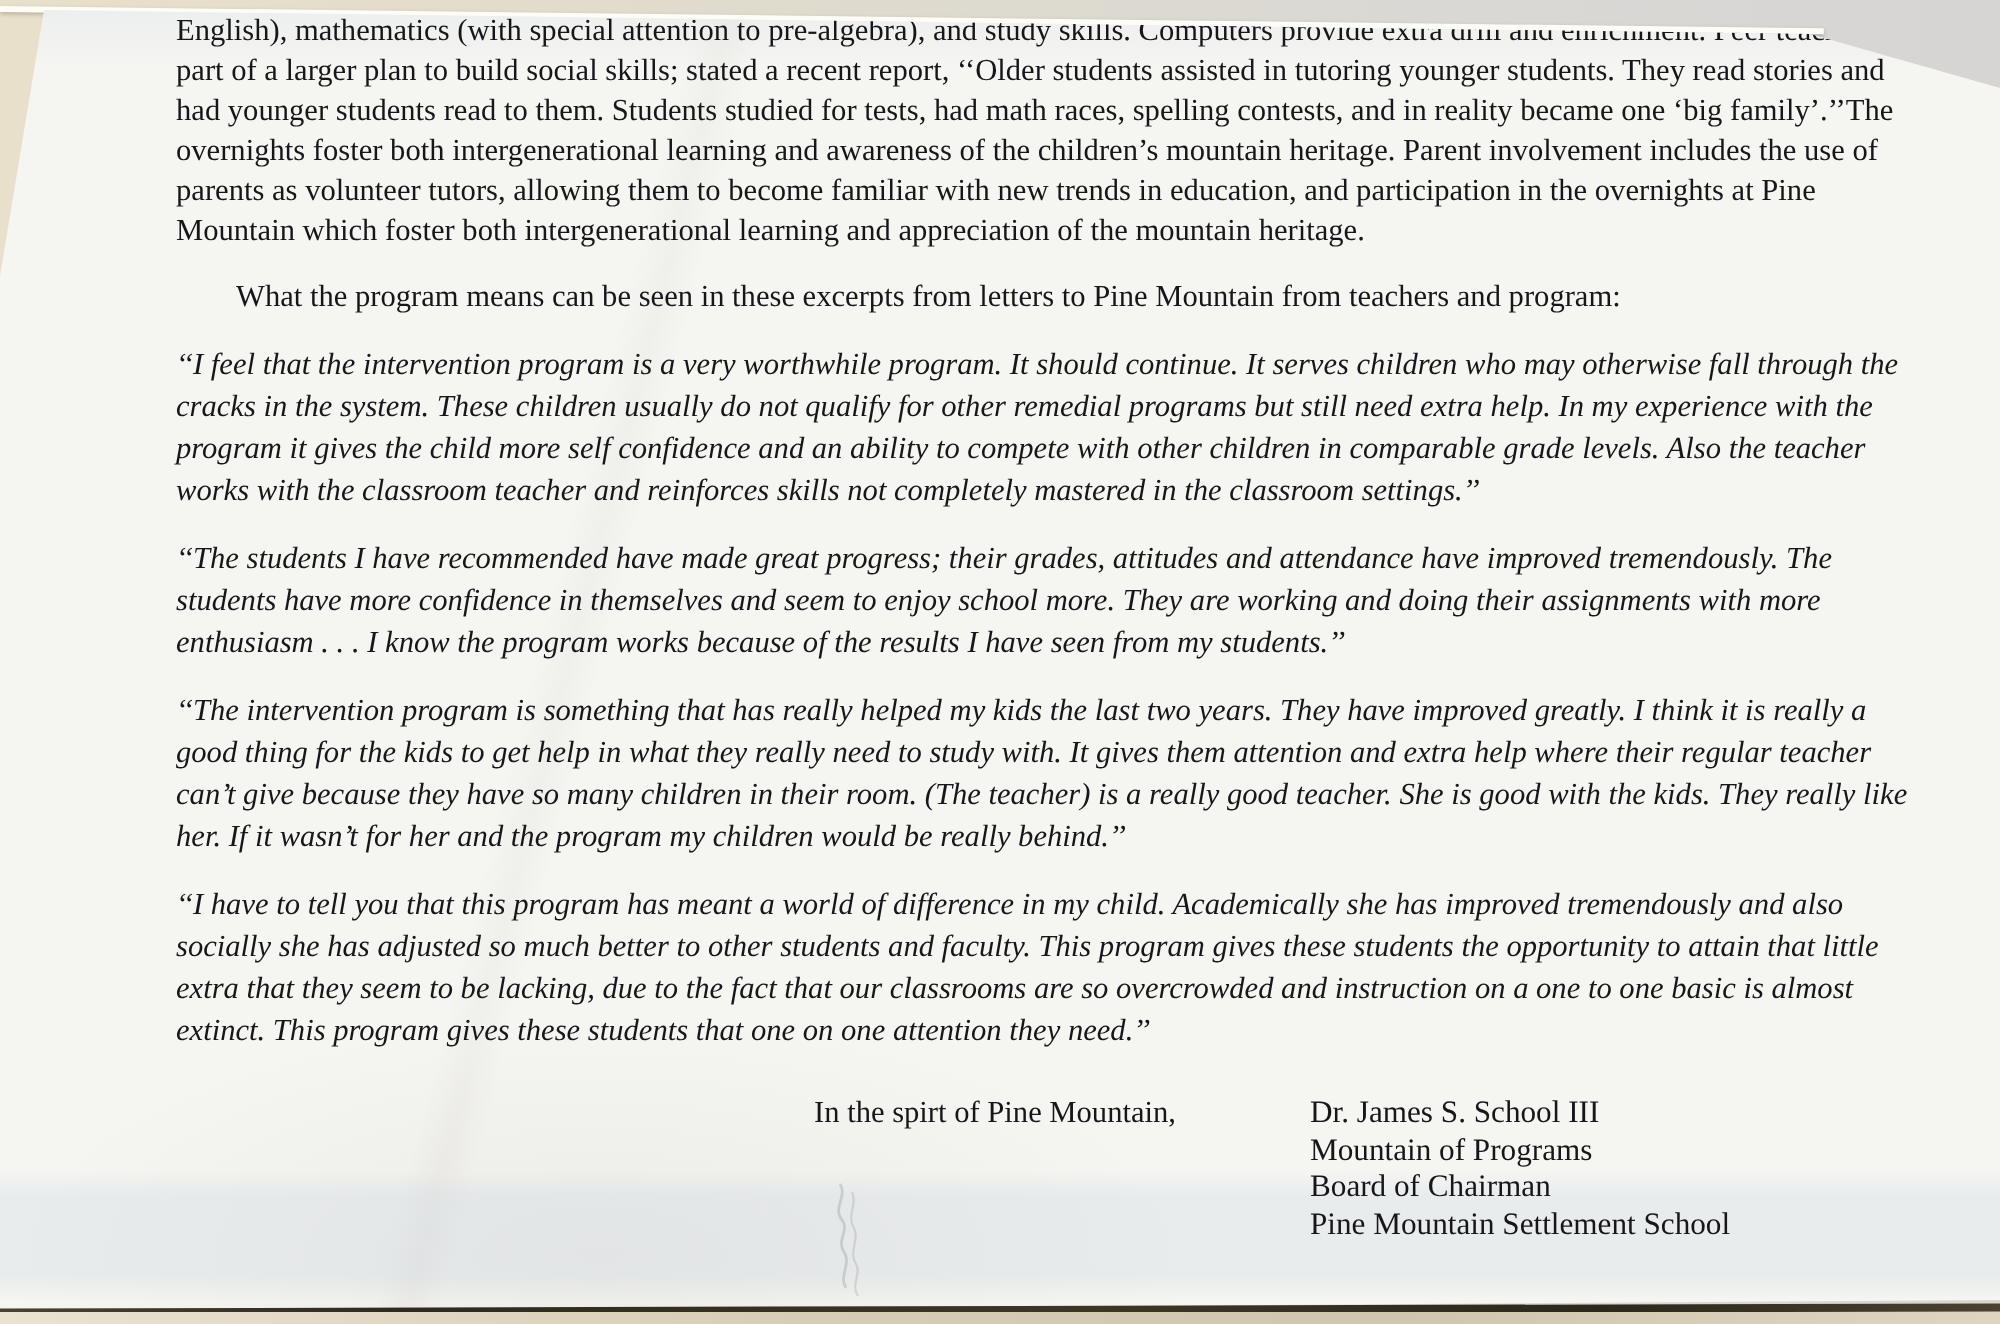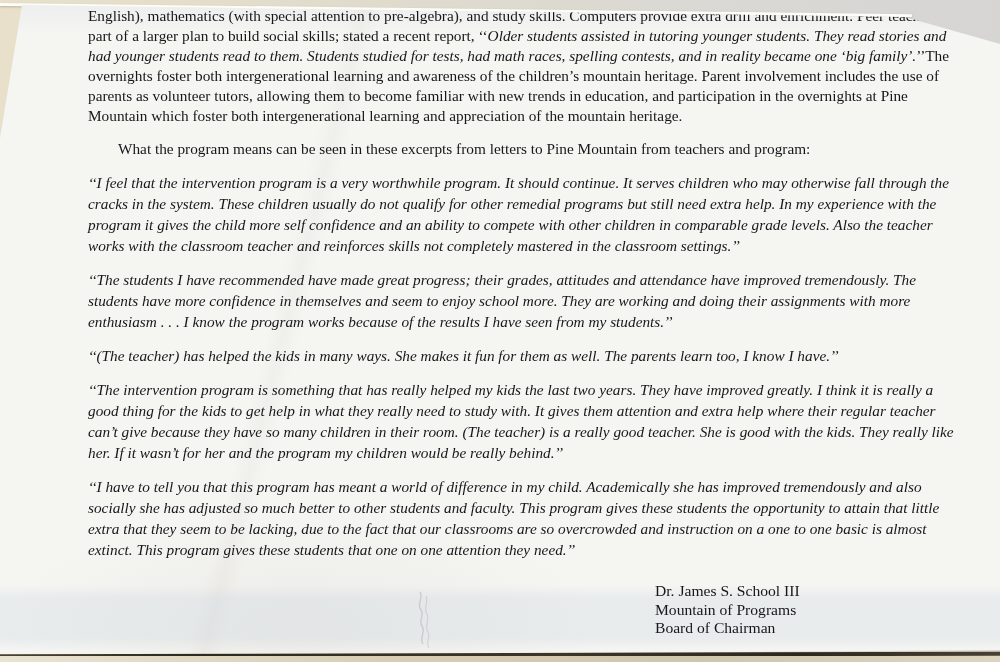--- a/index.html
+++ b/index.html
@@ -46,21 +46,21 @@
     position: absolute; left: 88px; top: 6px; width: 872px;
   }
   .para {
     margin: 0 0 13px 0;
     font-size: 15.3px;
     line-height: 20px;
     text-align: left;
   }
   .para.indent { text-indent: 30px; }
   .quote { font-style: italic; line-height: 21px; }
-  .it { font-style: italic; }
+  .it { }
   .sig-row { position: relative; margin-top: 20px; height: 86px; }
   .sig-closing {
     position: absolute; left: 319px; top: 2px;
     font-size: 15.3px; white-space: nowrap;
   }
   .sig-block {
     position: absolute; left: 567px; top: 2px;
     font-size: 15.6px; line-height: 18.5px; white-space: nowrap;
   }
   .scribble {
@@ -74,29 +74,30 @@
 <div class="scan">
 
   <div class="paper-top-highlight"></div>
 
   <div class="paper">
     <div class="content">
       <p class="para"><span>English), mathematics (with special attention to pre-algebra), and study skills. Computers provide extra drill and enrichment. Peer teaching is part of a larger plan to build social skills; stated a recent report, ‘‘</span><span class="it">Older students assisted in tutoring younger students. They read stories and had younger students read to them. Students studied for tests, had math races, spelling contests, and in reality became one ‘big family’.</span><span>’’The overnights foster both intergenerational learning and awareness of the children’s mountain heritage. Parent involvement includes the use of parents as volunteer tutors, allowing them to become familiar with new trends in education, and participation in the overnights at Pine Mountain which foster both intergenerational learning and appreciation of the mountain heritage.</span></p>
       <p class="para indent"><span>What the program means can be seen in these excerpts from letters to Pine Mountain from teachers and program:</span></p>
       <p class="para quote"><span class="it">‘‘I feel that the intervention program is a very worthwhile program. It should continue. It serves children who may otherwise fall through the cracks in the system.  These children usually do not qualify for other remedial programs but still need extra help. In my experience with the program it gives the child more self confidence and an ability to compete with other children in comparable grade levels. Also the teacher works with the classroom teacher and reinforces skills not completely mastered in the classroom settings.’’</span></p>
       <p class="para quote"><span class="it">‘‘The students I have recommended have made great progress; their grades, attitudes and attendance have improved tremendously. The students have more confidence in themselves and seem to enjoy school more. They are working and doing their assignments with more enthusiasm . . .  I know the program works because of the results I have seen from my students.’’</span></p>
-      <p class="para quote"><span class="it">‘‘(The teacher) has helped the kids in many ways. She makes it fun for them as well. The parents learn too, I know I have.’’</span></p>
       <p class="para quote"><span class="it">‘‘The intervention program is something that has really helped my kids the last two years. They have improved greatly. I think it is really a good thing for the kids to get help in what they really need to study with. It gives them attention and extra help where their regular teacher can’t give because they have so many children in their room. (The teacher) is a really good teacher. She is good with the kids. They really like her. If it wasn’t for her and the program my children would be really behind.’’</span></p>
       <p class="para quote"><span class="it">‘‘I have to tell you that this program has meant a world of difference in my child. Academically she has improved tremendously and also socially she has adjusted so much better to other students and faculty. This program gives these students the opportunity to attain that little extra that they seem to be lacking, due to the fact that our classrooms are so overcrowded and instruction on a one to one basic is almost extinct. This program gives these students that one on one attention they need.’’</span></p>
 
       <div class="sig-row">
+        <div class="sig-closing">In the spirt of Pine Mountain,</div>
         <div class="sig-block">
           <div>Dr. James S. School III</div>
           <div>Mountain of Programs</div>
           <div>Board of Chairman</div>
+          <div>Pine Mountain Settlement School</div>
         </div>
       </div>
     </div>
 
     <svg class="scribble" width="26" height="60" viewBox="0 0 26 60">
       <path d="M10 2 C 14 8, 6 14, 11 20 C 15 25, 8 30, 12 36 C 16 42, 9 48, 13 54" fill="none" stroke="#8a8a92" stroke-width="1.4"></path>
       <path d="M16 6 C 19 12, 13 18, 17 24 C 20 30, 14 36, 18 42 C 21 47, 15 52, 19 58" fill="none" stroke="#9a9aa2" stroke-width="1.1"></path>
     </svg>
   </div>
 

